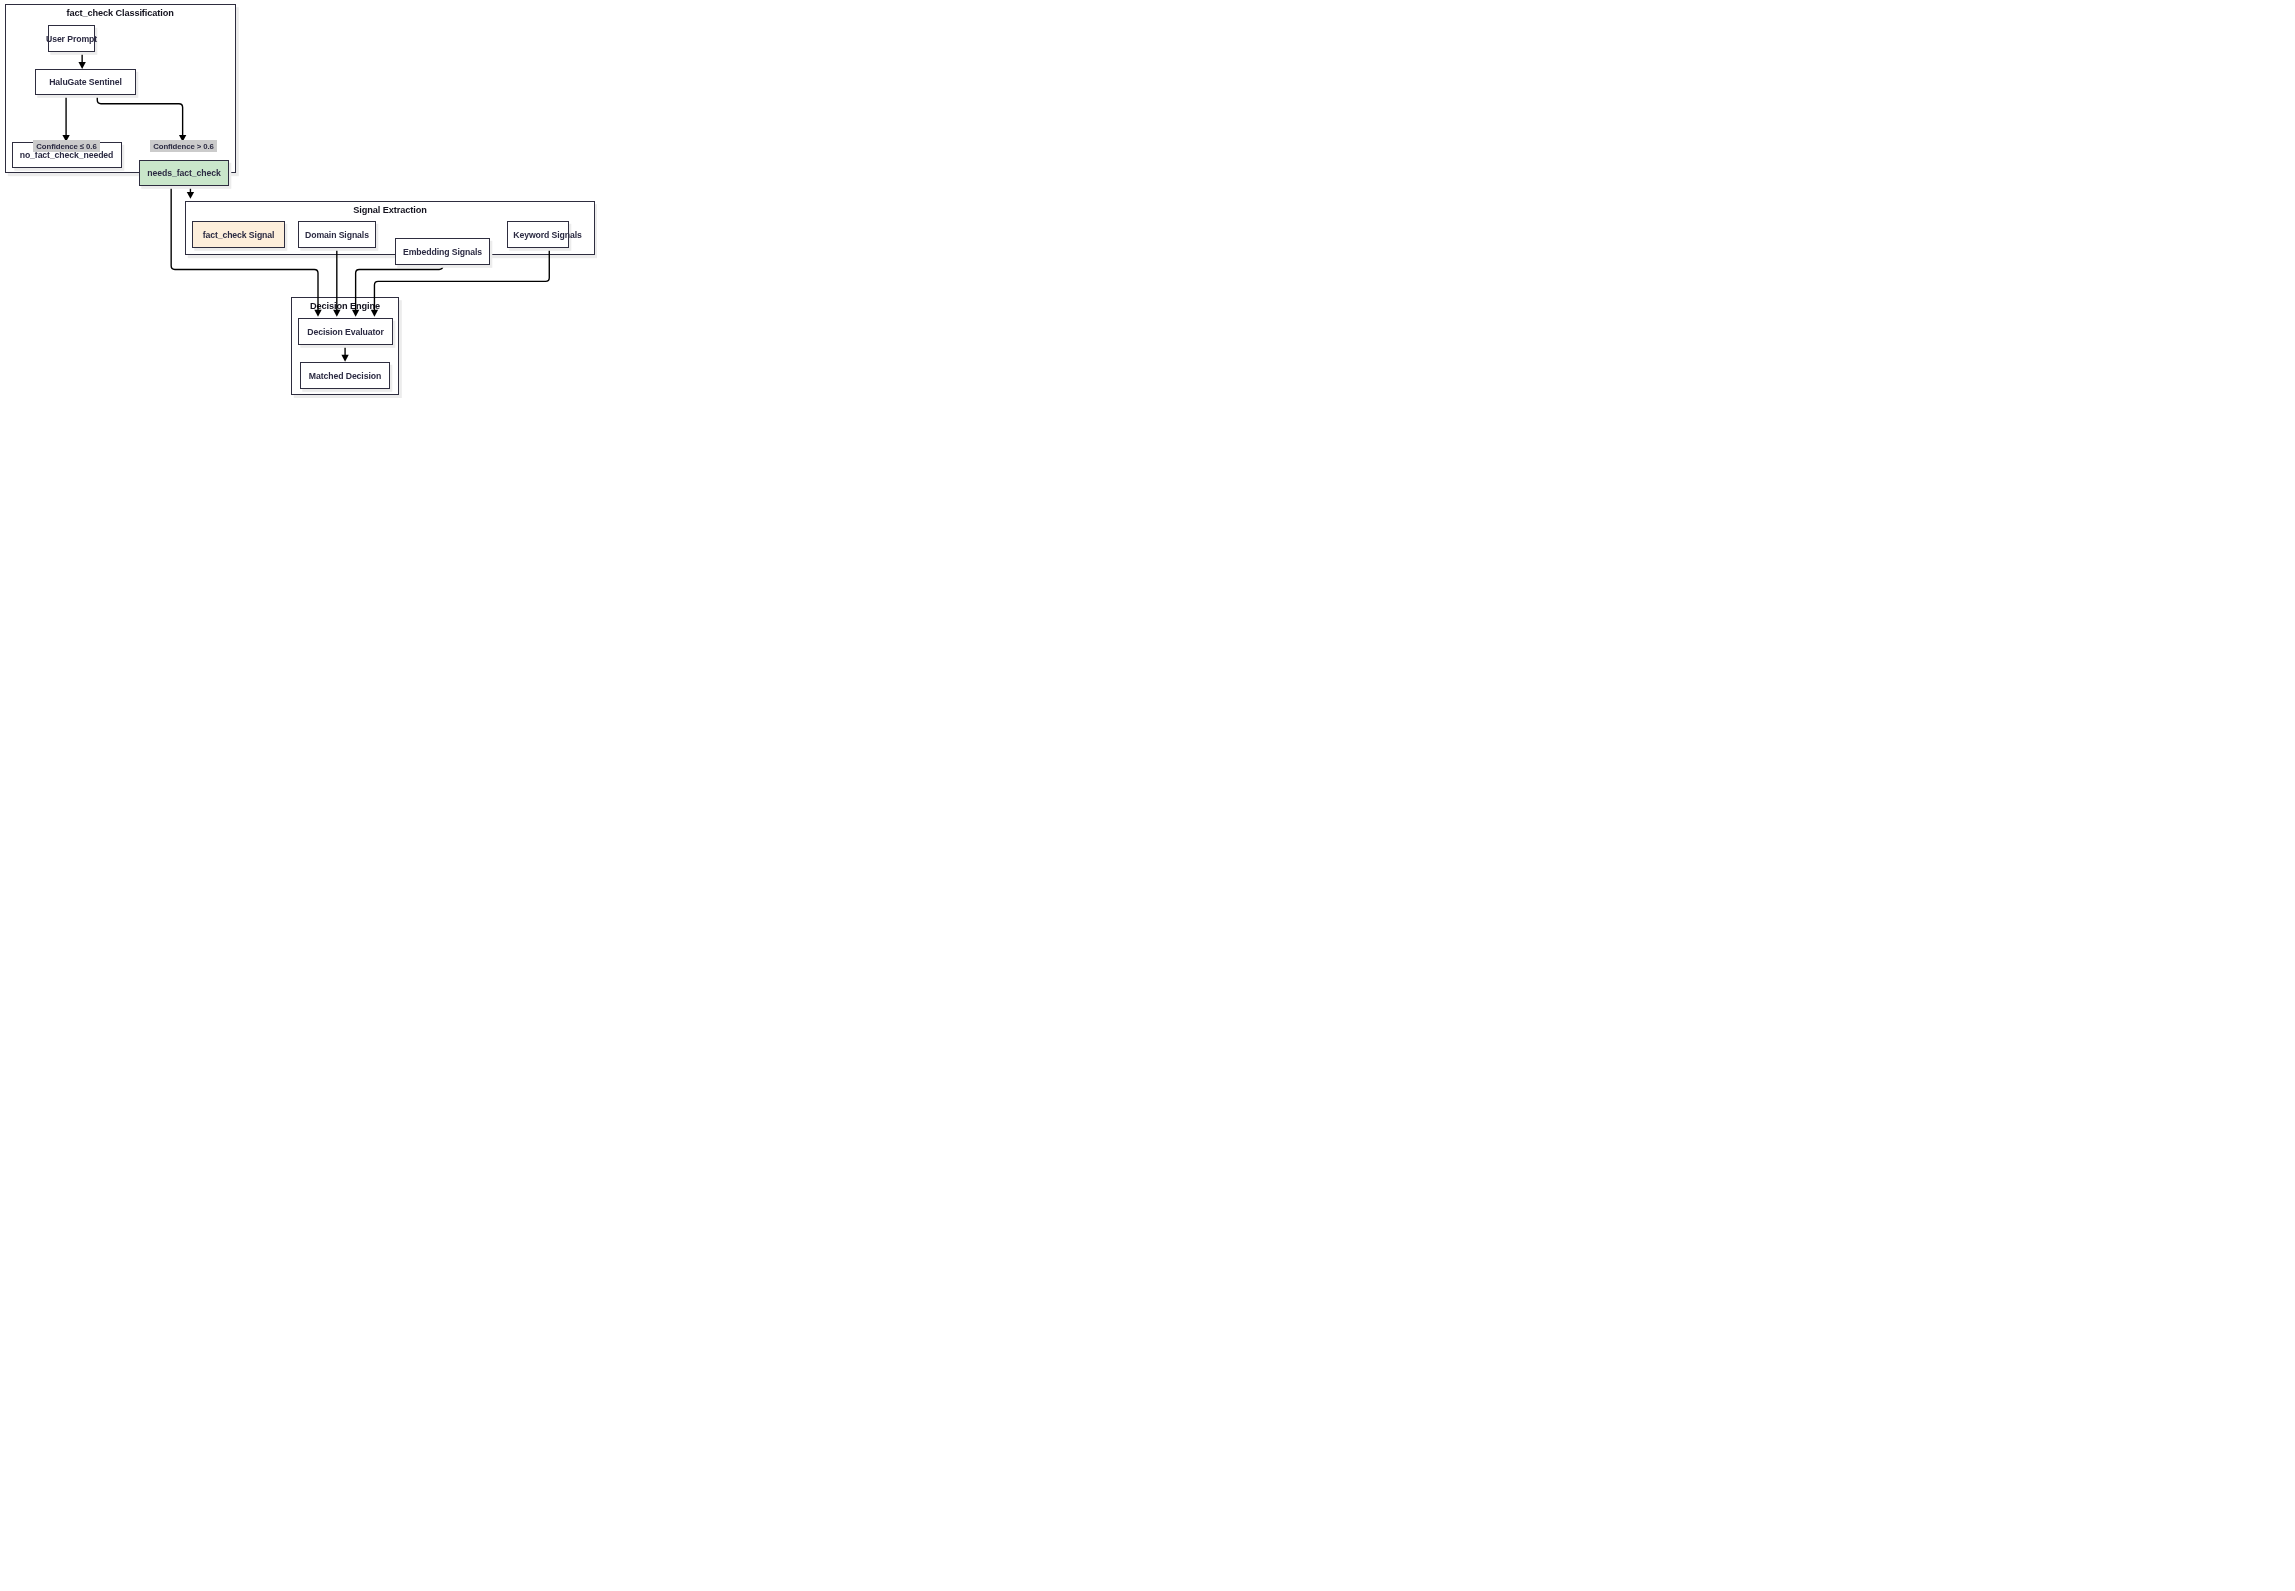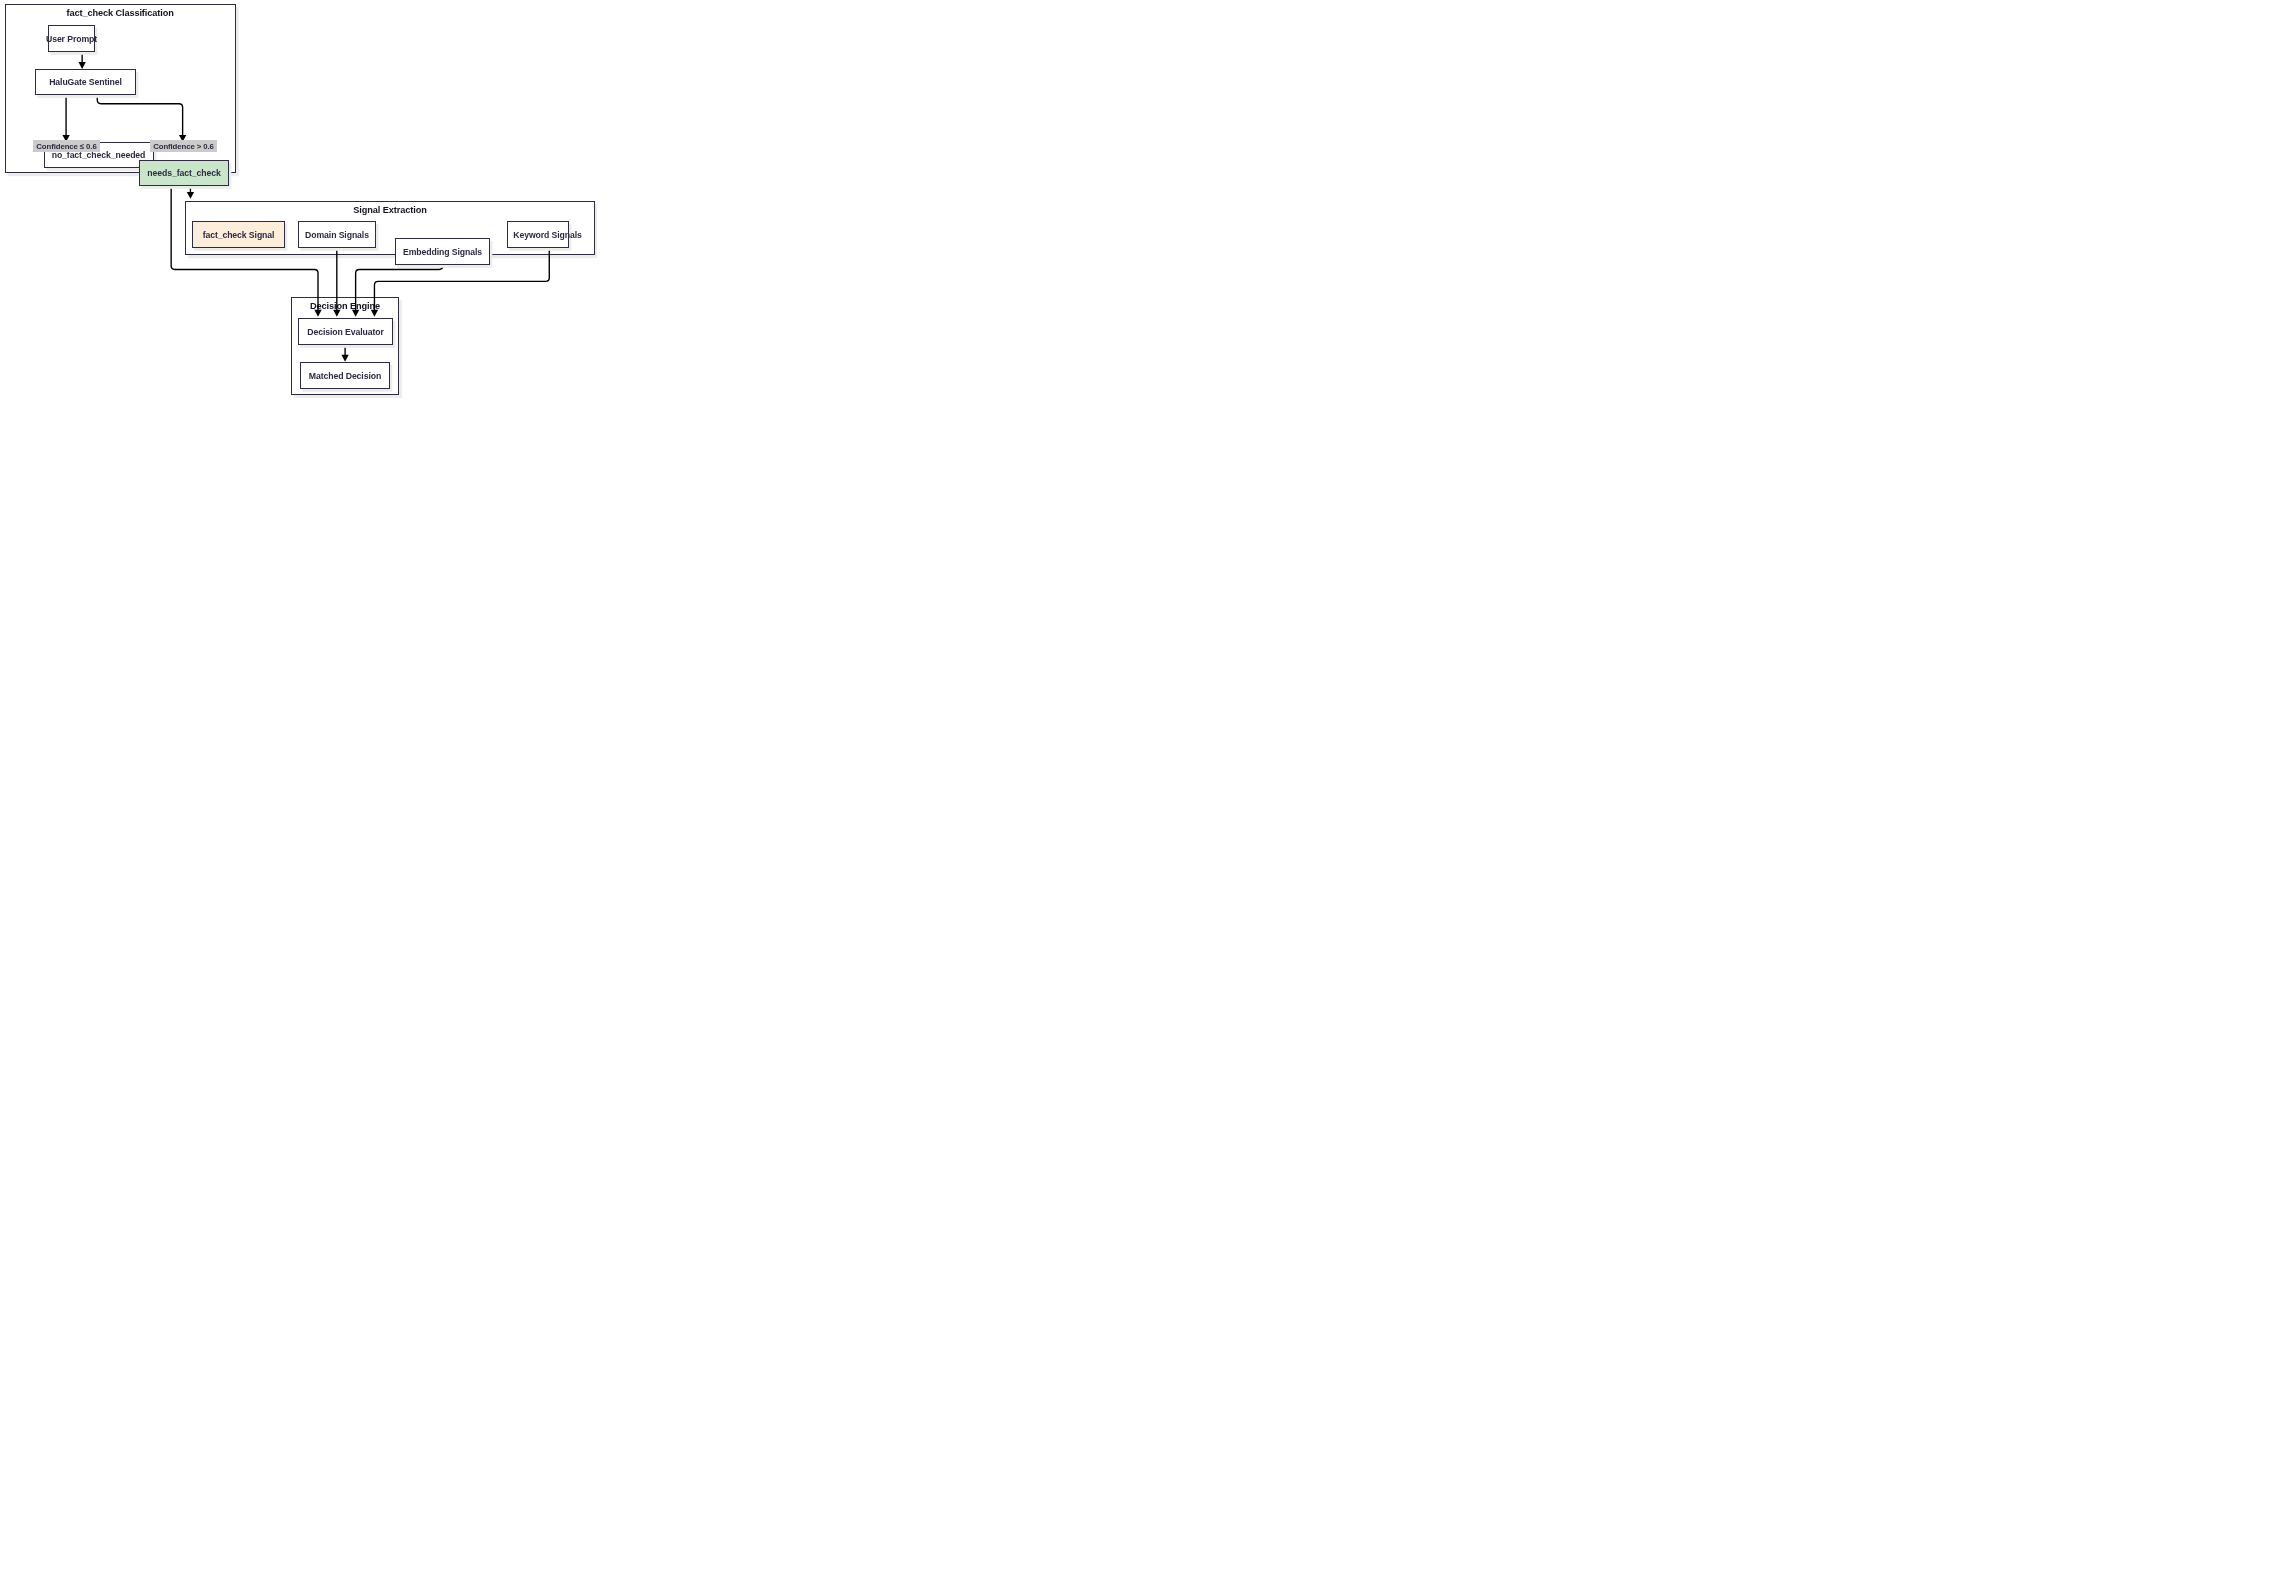--- a/index.html
+++ b/index.html
@@ -139,21 +139,21 @@
   </svg>
 
   <div class="node" style="left:48px; top:25px; width:47px; height:27px;">
     <span>User Prompt</span>
   </div>
 
   <div class="node" style="left:35px; top:69px; width:101px; height:26px;">
     <span>HaluGate Sentinel</span>
   </div>
 
-  <div class="node" style="left:11.5px; top:142px; width:110px; height:26px;margin-left:32px;">
+  <div class="node" style="left:11.5px; top:142px; width:110px; height:26px;">
     <span>no_fact_check_needed</span>
   </div>
 
   <div class="node green" style="left:139px; top:142px; width:90px; height:26px;margin-top:18px;">
     <span>needs_fact_check</span>
   </div>
 
   <div class="node peach" style="left:192px; top:221px; width:93px; height:27px;">
     <span>fact_check Signal</span>
   </div>

